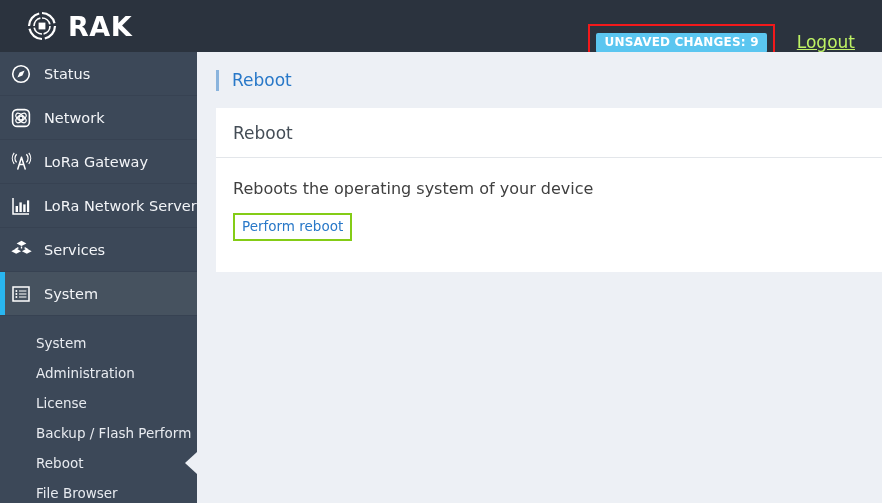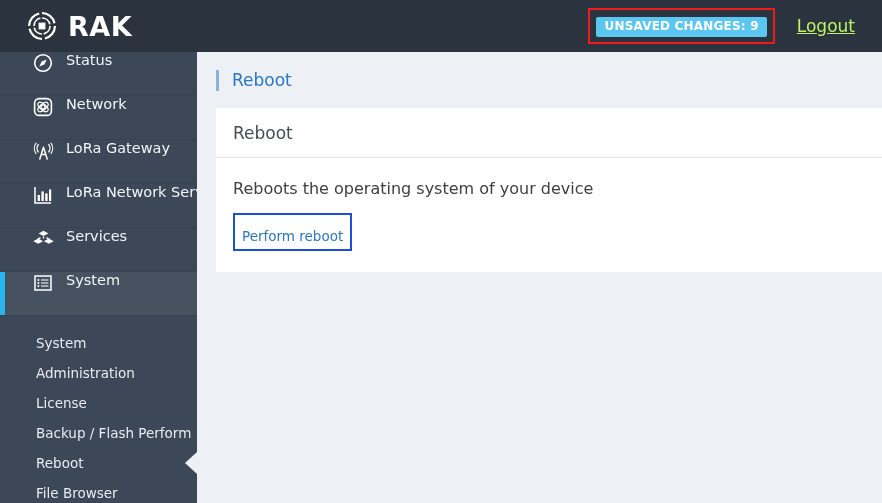--- a/index.html
+++ b/index.html
@@ -21,21 +21,21 @@
   .brand {
     display: flex; align-items: center; gap: 9px;
     margin-left: 25px;
   }
   .brand-logo { width: 34px; height: 34px; display: block; }
   .brand-text {
     color: #ffffff; font-size: 27px; font-weight: bold;
     letter-spacing: 0.5px; line-height: 1;
   }
   .header-right {
-    position: absolute; right: 0; top: 0; height: 52px;
+    position: absolute; right: 0; top: 16px; height: 52px;
     display: flex; align-items: center;
   }
   .unsaved-wrap {
     position: relative;
     padding: 5px 6px;
     border: 2px solid #f2191b;
     margin-right: 22px;
   }
   .unsaved-badge {
     display: inline-block;
@@ -59,22 +59,22 @@
   
   .sidebar {
     position: absolute; top: 52px; left: 0;
     width: 197px; height: 451px;
     background: #3c4858;
     overflow: hidden;
   }
   .menu-item {
     position: relative;
     height: 44px;
-    display: flex; align-items: flex-start;
-    padding-left: 32px;
+    display: flex; align-items: center;
+    padding-left: 10px;
     border-bottom: 1px solid #374252;
     cursor: pointer;
   }
   .menu-item .mi-icon {
     width: 22px; height: 22px;
     display: flex; align-items: center; justify-content: center;
     margin-right: 12px;
     flex: 0 0 22px;
   }
   .menu-item .mi-icon svg { display: block; }
@@ -140,22 +140,22 @@
     color: #444d56; font-size: 17px;
     border-bottom: 1px solid #e3e6ea;
   }
   .card-body { padding: 21px 17px 0 17px; }
   .card-text {
     color: #404040; font-size: 16px;
     margin-bottom: 12px; line-height: 1.2;
   }
   .perform-wrap {
     display: inline-block;
-    border: 2px solid #1d4ed8;
-    padding: 11px 7px 4px 7px;
+    border: 2px solid #84cc16;
+    padding: 1px 7px 4px 7px;
     margin-top: 3px;
   }
   .perform-link {
     color: #2878c8; font-size: 13.5px;
     cursor: pointer; white-space: nowrap;
   }
 </style>
 </head>
 <body>
 

